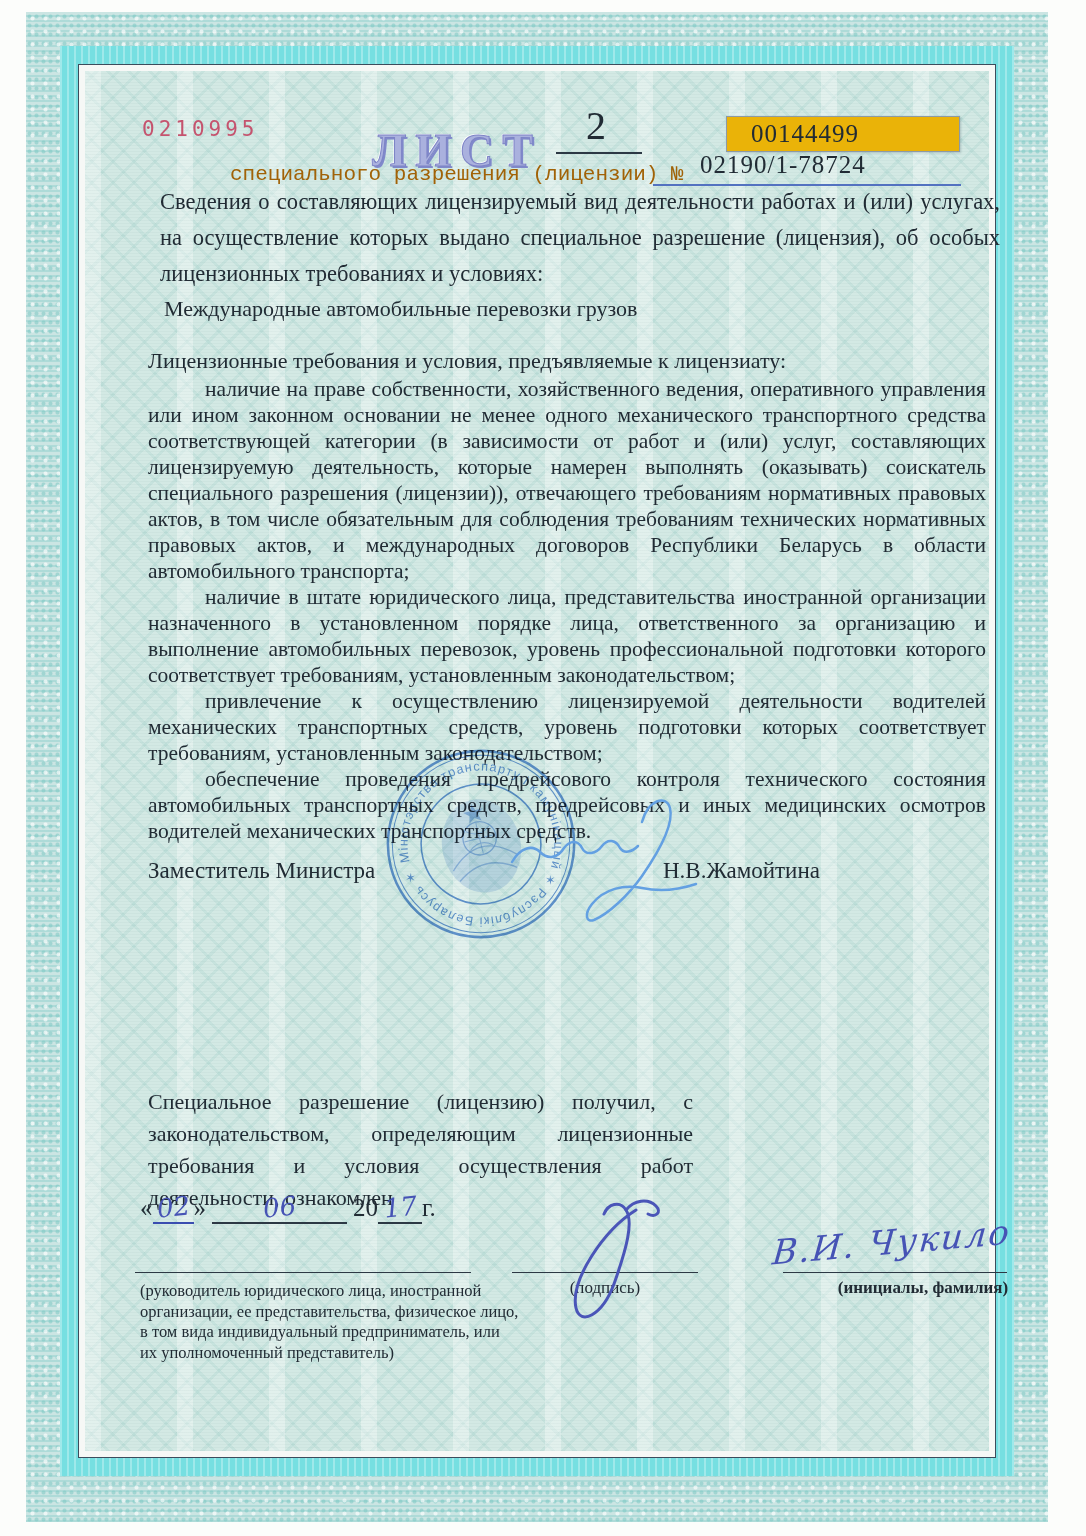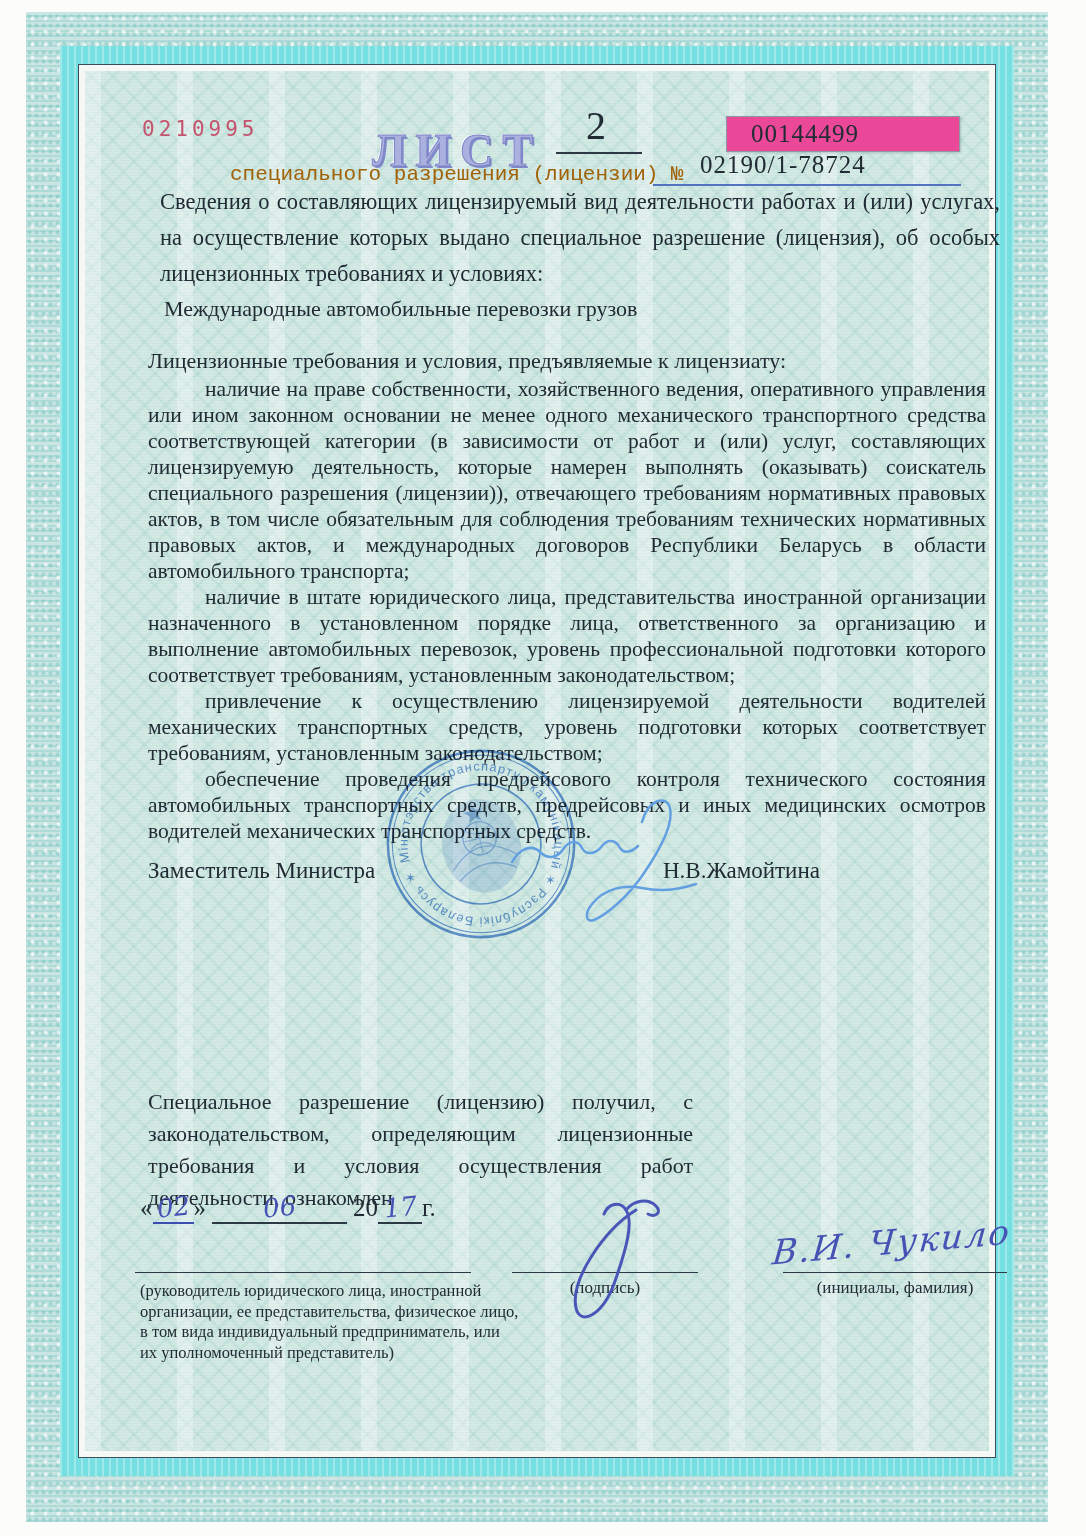--- a/index.html
+++ b/index.html
@@ -30,21 +30,21 @@
   
   .layer { position:absolute; inset:0; color:#212b34;border-radius:31px; }
   .abs { position:absolute; }
 
   .serial { font-family:"DejaVu Sans Mono", monospace; font-size:21px; letter-spacing:4px; color:#c5536e; }
   .sheet-title { font-family:"Liberation Serif", serif; font-weight:bold; font-size:46px; letter-spacing:9px;
                  color:#aab1de; -webkit-text-stroke:1px #7d84c6;
                  text-shadow:2px 2px 0 #8089cb, -1px -1px 0 #ffffff; }
   .sheet-num { font-size:40px; }
   .num-underline { border-top:2px solid #2c3844; height:0; }
-  .form-box { background:#ec4899; border:1.5px solid #8d9aa5; box-shadow:1px 1px 2px rgba(60,80,90,0.25); }
+  .form-box { background:#eab308; border:1.5px solid #8d9aa5; box-shadow:1px 1px 2px rgba(60,80,90,0.25); }
   .form-box span { display:block; padding:3px 0 0 24px; font-size:25px; letter-spacing:1px; }
   .license-no { font-size:25px; letter-spacing:1px; }
   .blue-underline { border-top:2px solid #5372c0; height:0; }
   .subtitle { font-family:Liberation Mono, monospace; font-size:21px; color:#a16207; }
 
   .intro { width:840px; font-size:22.5px; line-height:36px; text-align:justify; }
   .plain22 { font-size:22px; }
   .reqs { width:838px; font-size:21.5px; line-height:26px; text-align:justify; }
   .reqs p { text-indent:57px; margin:0; }
   .sig-row-name { font-size:23px; }
@@ -151,21 +151,21 @@
     <div class="abs rule" style="left:512px; top:1272px; width:186px;"></div>
     <div class="abs rule" style="left:783px; top:1272px; width:224px;"></div>
 
     <div class="abs fineprint" style="left:140px; top:1281px; width:440px;">
       <div>(руководитель юридического лица, иностранной</div>
       <div>организации, ее представительства,  физическое лицо,</div>
       <div>в том вида  индивидуальный предприниматель,  или</div>
       <div>их уполномоченный представитель)</div>
     </div>
     <div class="abs caption" style="left:512px; top:1278px; width:186px;">(подпись)</div>
-    <div class="abs caption" style="left:783px; top:1278px; width:224px;">(инициалы, фамилия)</div>
+    <div class="abs caption" style="left:811px; top:1278px; width:224px;font-weight:bold;">(инициалы, фамилия)</div>
 
     <svg class="abs sig" style="left:552px; top:1196px;" width="130" height="135" viewBox="0 0 130 135">
       <g fill="none" stroke="#4a55b8" stroke-width="3" stroke-linecap="round">
         <path d="M84,14 C52,34 18,84 24,112 C28,130 50,120 62,88 C74,54 82,26 74,14 C68,4 56,8 52,18"></path>
         <path d="M74,14 C82,4 96,2 104,10 C110,16 104,22 96,18"></path>
       </g>
     </svg>
 
     <div class="abs holder-name" style="left:772px; top:1222px;">В.И. Чукило</div>
 

